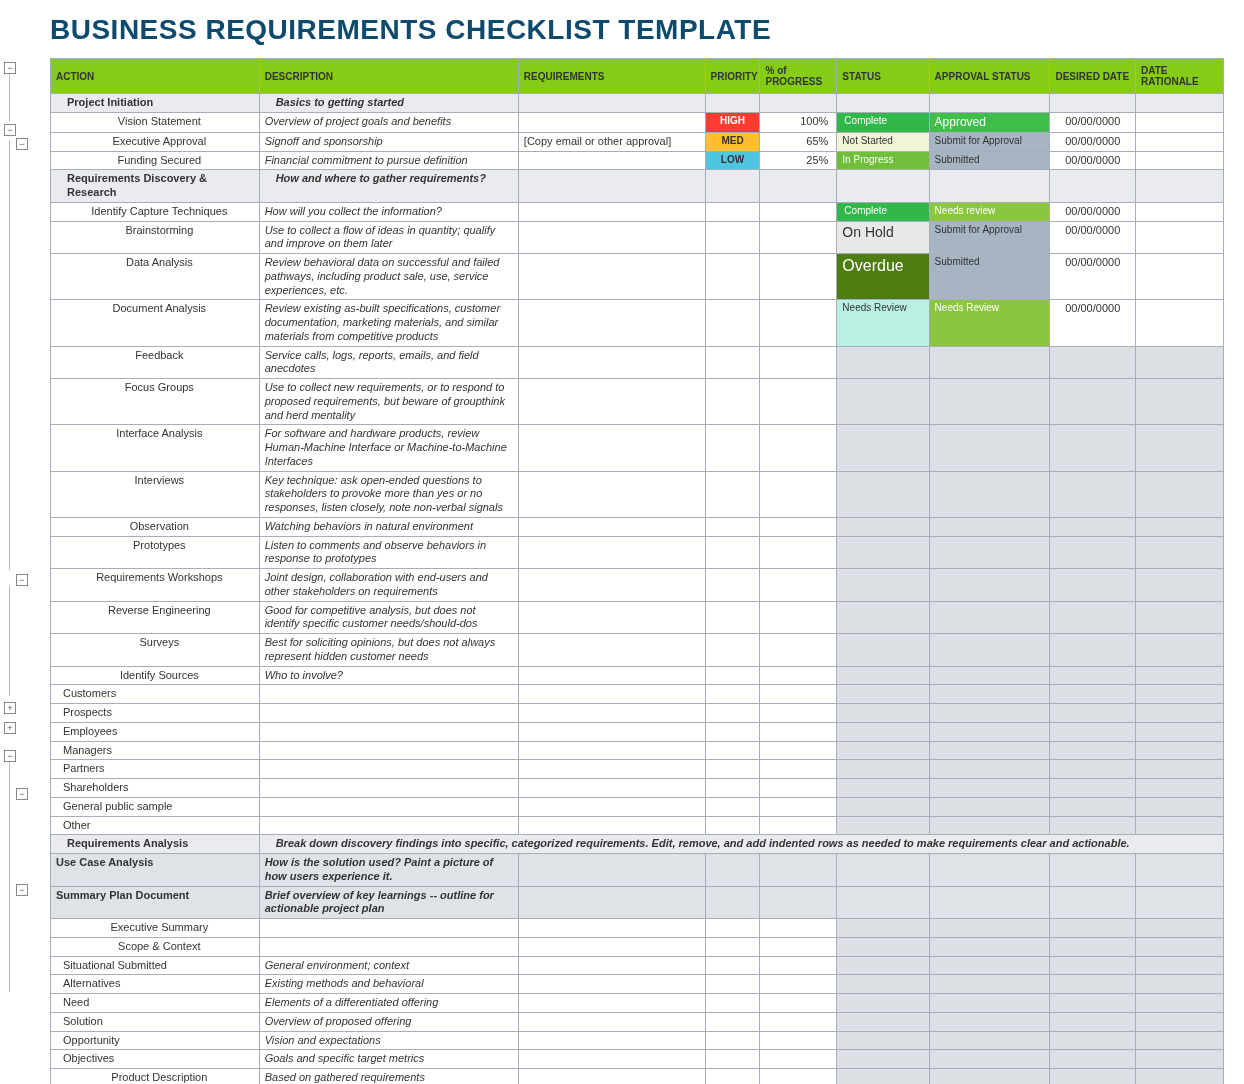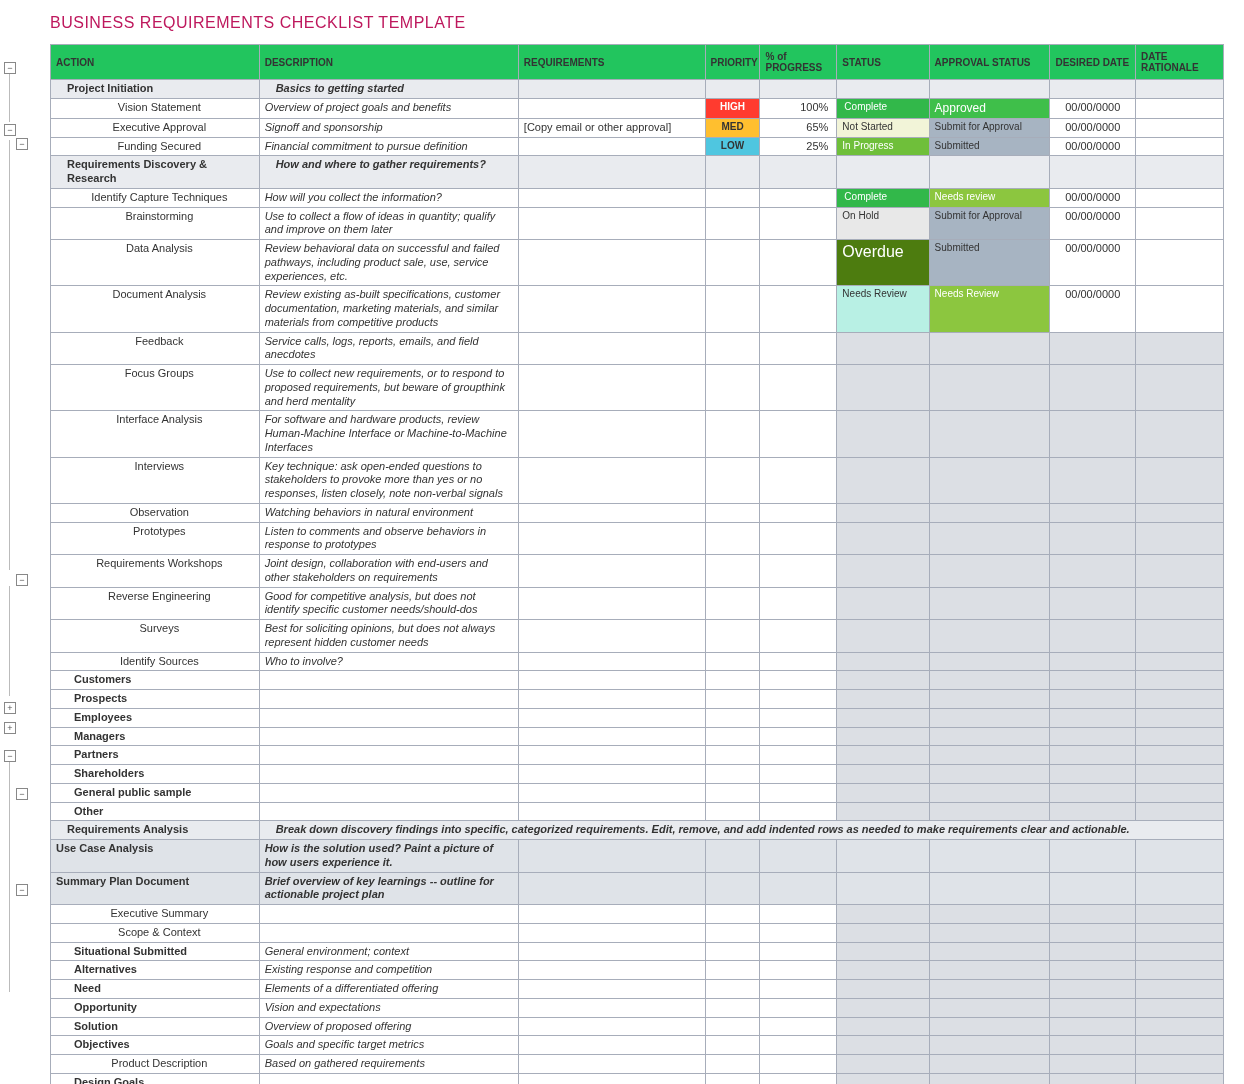--- a/index.html
+++ b/index.html
@@ -36,43 +36,43 @@
     position: absolute;
     left: 9px;
     width: 1px;
     background: #bbb;
   }
   .main {
     padding: 10px 20px 40px 10px;
     flex: 1;
   }
   h1.title {
-    font-size: 16px;
-    font-weight: normal;
-    color: #be185d;
+    font-size: 28px;
+    font-weight: bold;
+    color: #0c4a6e;
     letter-spacing: 0.5px;
     margin: 4px 0 12px 0;
   }
   table.sheet {
     border-collapse: collapse;
     width: 100%;
     table-layout: fixed;
   }
   col.c-action  { width: 190px; }
   col.c-desc    { width: 236px; }
   col.c-req     { width: 170px; }
   col.c-pri     { width: 50px; }
   col.c-prog    { width: 70px; }
   col.c-status  { width: 84px; }
   col.c-appr    { width: 110px; }
   col.c-date    { width: 78px; }
   col.c-rat     { width: 80px; }
 
   th {
-    background: #22c55e;
+    background: #84cc16;
     text-align: left;
     font-size: 10px;
     font-weight: bold;
     padding: 6px 5px;
     border: 1px solid #a7adba;
     vertical-align: middle;
   }
   td {
     border: 1px solid #a7adba;
     padding: 2px 5px;
@@ -86,33 +86,33 @@
     font-weight: bold;
     padding-left: 16px;
   }
   tr.section td.desc { font-style: italic; font-weight: bold; }
   tr.section2 td {
     background: #dfe3e8;
     font-weight: bold;
   }
   tr.section2 td.desc { font-style: italic; font-weight: bold; }
   td.indent1 { padding-left: 14px; font-weight: normal; text-align: center; }
-  td.indent2 { padding-left: 23px; font-weight: bold; }
+  td.indent2 { padding-left: 12px; font-weight: normal; }
   td.shaded { background: #dcdfe4; }
   td.centered { text-align: center; }
   td.right    { text-align: right; padding-right: 8px; }
 
   
   .pri-high { background: #ff3b2f; color: #fff; text-align: center; font-weight: bold; font-size: 10px;}
   .pri-med  { background: #ffbf2f; color: #333; text-align: center; font-weight: bold; font-size: 10px;}
   .pri-low  { background: #4fc6e0; color: #333; text-align: center; font-weight: bold; font-size: 10px; margin-left: 48px;}
   .st-complete   { background: #32b84a; color: #fff; font-size: 10px; padding-left: 7px;}
   .st-notstarted { background: #f2f4d8; color: #333; font-size: 10px;}
   .st-inprogress { background: #6fbf3a; color: #fff; font-size: 10px;}
-  .st-onhold     { background: #e8e8e8; color: #333; font-size: 10px;}
+  .st-onhold     { background: #e8e8e8; color: #333; font-size: 14px;}
   .st-overdue    { background: #4d7c0f; color: #fff; font-size: 16px;}
   .st-needsreview{ background: #b8f0e4; color: #333; font-size: 10px;}
   .ap-approved   { background: #3fbf4a; color: #fff; font-size: 12px;}
   .ap-submit     { background: #a7b4c2; color: #333; font-size: 10px;}
   .ap-submitted  { background: #a7b4c2; color: #333; font-size: 10px;}
   .ap-needsreview{ background: #8cc63f; color: #fff; font-size: 10px;}
 </style>
 </head>
 <body>
 
@@ -512,54 +512,54 @@
           <td></td>
           <td class="centered"></td>
           <td class="right"></td>
           <td class="shaded"></td>
           <td class="shaded"></td>
           <td class="centered shaded"></td>
           <td class="shaded"></td>
         </tr>
         <tr>
           <td class="indent2">Alternatives</td>
-          <td class="desc">Existing response and competition</td>
+          <td class="desc">Existing methods and behavioral</td>
           <td></td>
           <td class="centered"></td>
           <td class="right"></td>
           <td class="shaded"></td>
           <td class="shaded"></td>
           <td class="centered shaded"></td>
           <td class="shaded"></td>
         </tr>
         <tr>
           <td class="indent2">Need</td>
           <td class="desc">Elements of a differentiated offering</td>
           <td></td>
           <td class="centered"></td>
           <td class="right"></td>
           <td class="shaded"></td>
           <td class="shaded"></td>
           <td class="centered shaded"></td>
           <td class="shaded"></td>
         </tr>
         <tr>
+          <td class="indent2">Solution</td>
+          <td class="desc">Overview of proposed offering</td>
+          <td></td>
+          <td class="centered"></td>
+          <td class="right"></td>
+          <td class="shaded"></td>
+          <td class="shaded"></td>
+          <td class="centered shaded"></td>
+          <td class="shaded"></td>
+        </tr>
+        <tr>
           <td class="indent2">Opportunity</td>
           <td class="desc">Vision and expectations</td>
-          <td></td>
-          <td class="centered"></td>
-          <td class="right"></td>
-          <td class="shaded"></td>
-          <td class="shaded"></td>
-          <td class="centered shaded"></td>
-          <td class="shaded"></td>
-        </tr>
-        <tr>
-          <td class="indent2">Solution</td>
-          <td class="desc">Overview of proposed offering</td>
           <td></td>
           <td class="centered"></td>
           <td class="right"></td>
           <td class="shaded"></td>
           <td class="shaded"></td>
           <td class="centered shaded"></td>
           <td class="shaded"></td>
         </tr>
         <tr>
           <td class="indent2">Objectives</td>

